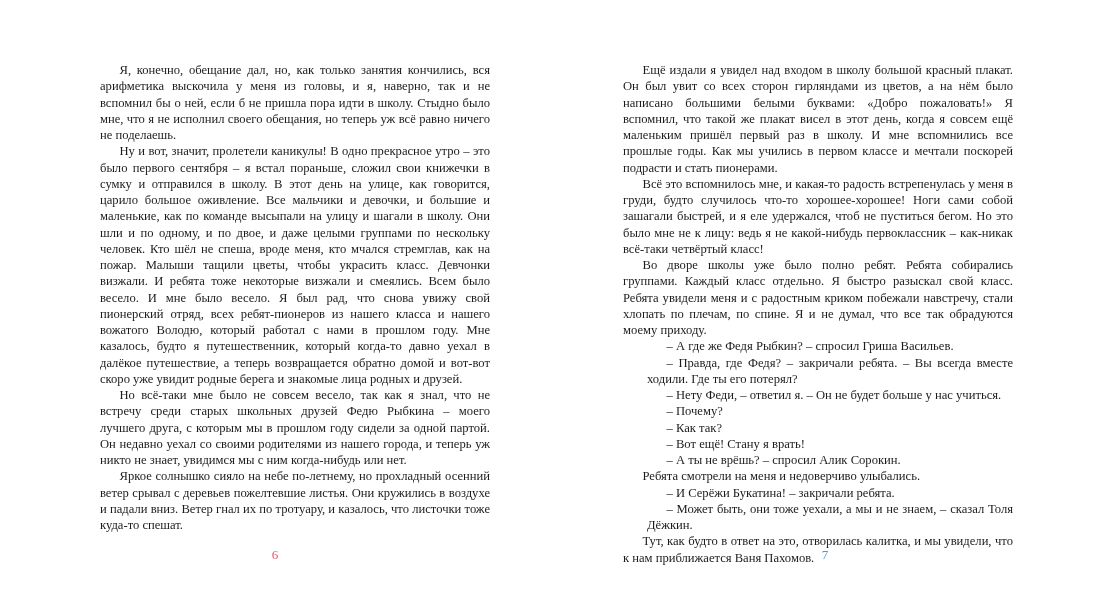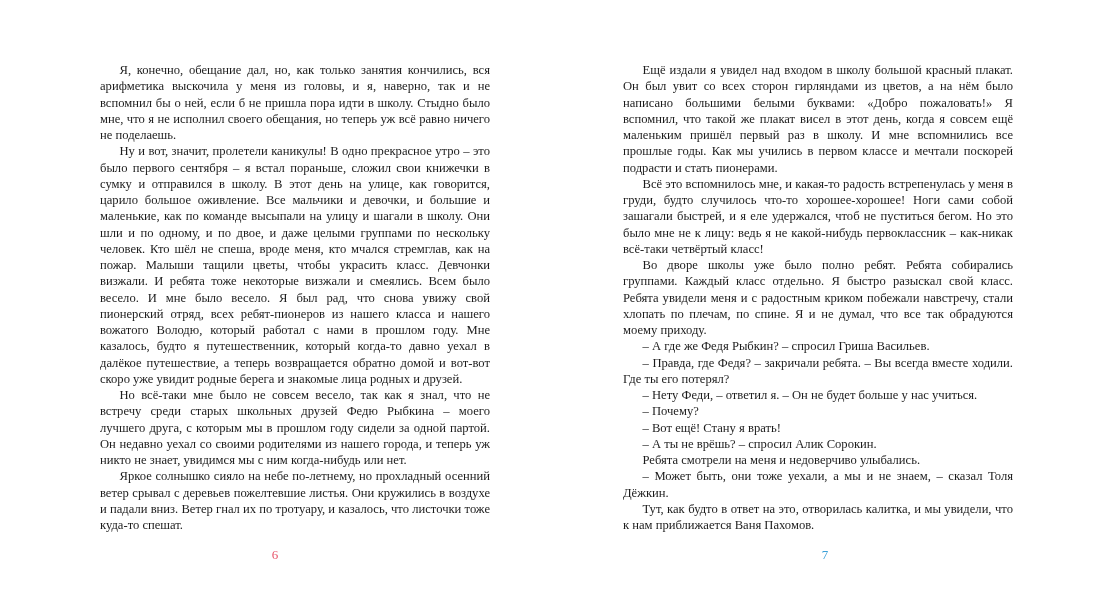--- a/index.html
+++ b/index.html
@@ -43,20 +43,21 @@
     margin: 0;
     font-size: 12.6px;
     line-height: 16.25px;
     text-align: justify;
     text-indent: 1.55em;
     hyphens: manual;
     color: #1c1c1c;
   }
   .text-col p.dash {
     text-indent: 1.55em;
+    margin-left: 24px;
   }
   .folio {
     position: absolute;
     bottom: 38px;
     width: 100%;
     text-align: center;
     font-size: 13px;
     font-family: "Liberation Serif", serif;
   }
   .folio-left { color: #e8546a; }
@@ -82,23 +83,25 @@
 
   <div class="page page-right">
     <div class="text-col">
       <p>Ещё издали я увидел над входом в школу большой красный плакат. Он был увит со всех сторон гирляндами из цветов, а на нём было написано большими белыми буквами: «Добро пожаловать!» Я вспомнил, что такой же плакат висел в этот день, когда я совсем ещё маленьким пришёл первый раз в школу. И мне вспомнились все прошлые годы. Как мы учились в первом классе и мечтали поскорей подрасти и стать пионерами.</p>
       <p>Всё это вспомнилось мне, и какая-то радость встрепенулась у меня в груди, будто случилось что-то хорошее-хорошее! Ноги сами собой зашагали быстрей, и я еле удержался, чтоб не пуститься бегом. Но это было мне не к лицу: ведь я не какой-нибудь первоклассник – как-никак всё-таки четвёртый класс!</p>
       <p>Во дворе школы уже было полно ребят. Ребята собирались группами. Каждый класс отдельно. Я быстро разыскал свой класс. Ребята увидели меня и с радостным криком побежали навстречу, стали хлопать по плечам, по спине. Я и не думал, что все так обрадуются моему приходу.</p>
       <p class="dash">– А где же Федя Рыбкин? – спросил Гриша Васильев.</p>
       <p class="dash">– Правда, где Федя? – закричали ребята. – Вы всегда вместе ходили. Где ты его потерял?</p>
       <p class="dash">– Нету Феди, – ответил я. – Он не будет больше у нас учиться.</p>
       <p class="dash">– Почему?</p>
+      <p class="dash">– Как так?</p>
       <p class="dash">– Вот ещё! Стану я врать!</p>
       <p class="dash">– А ты не врёшь? – спросил Алик Сорокин.</p>
       <p>Ребята смотрели на меня и недоверчиво улыбались.</p>
+      <p class="dash">– И Серёжи Букатина! – закричали ребята.</p>
       <p class="dash">– Может быть, они тоже уехали, а мы и не знаем, – сказал Толя Дёжкин.</p>
       <p>Тут, как будто в ответ на это, отворилась калитка, и мы увидели, что к нам приближается Ваня Пахомов.</p>
     </div>
     <div class="folio folio-right">
       <span>7</span>
     </div>
   </div>
 
 </div>
 

